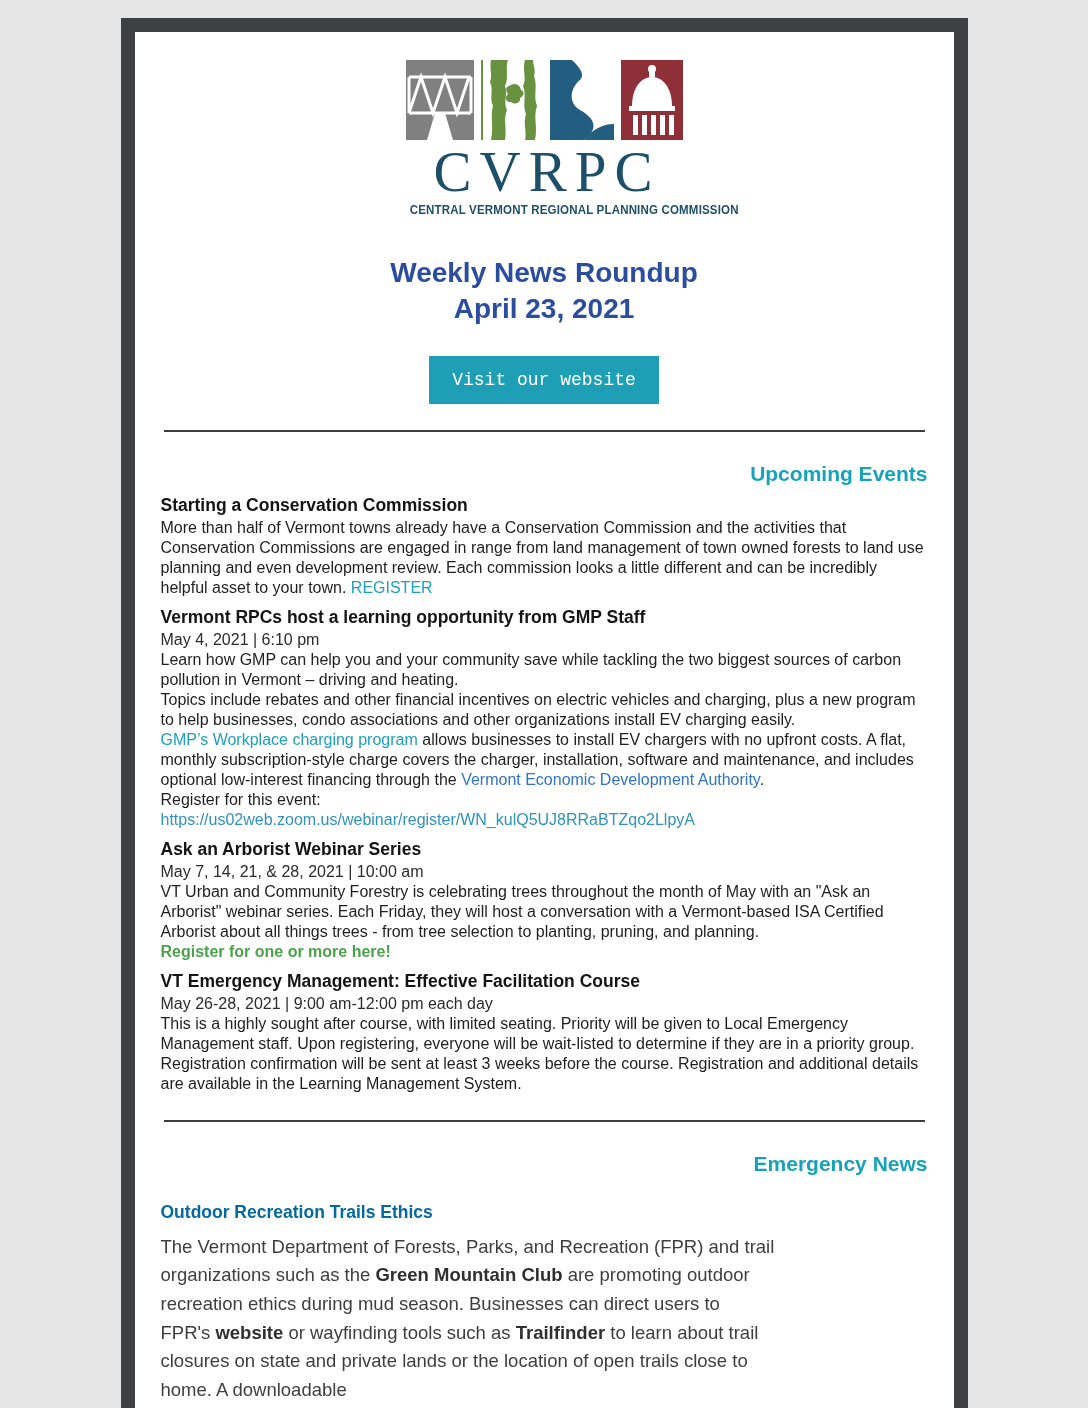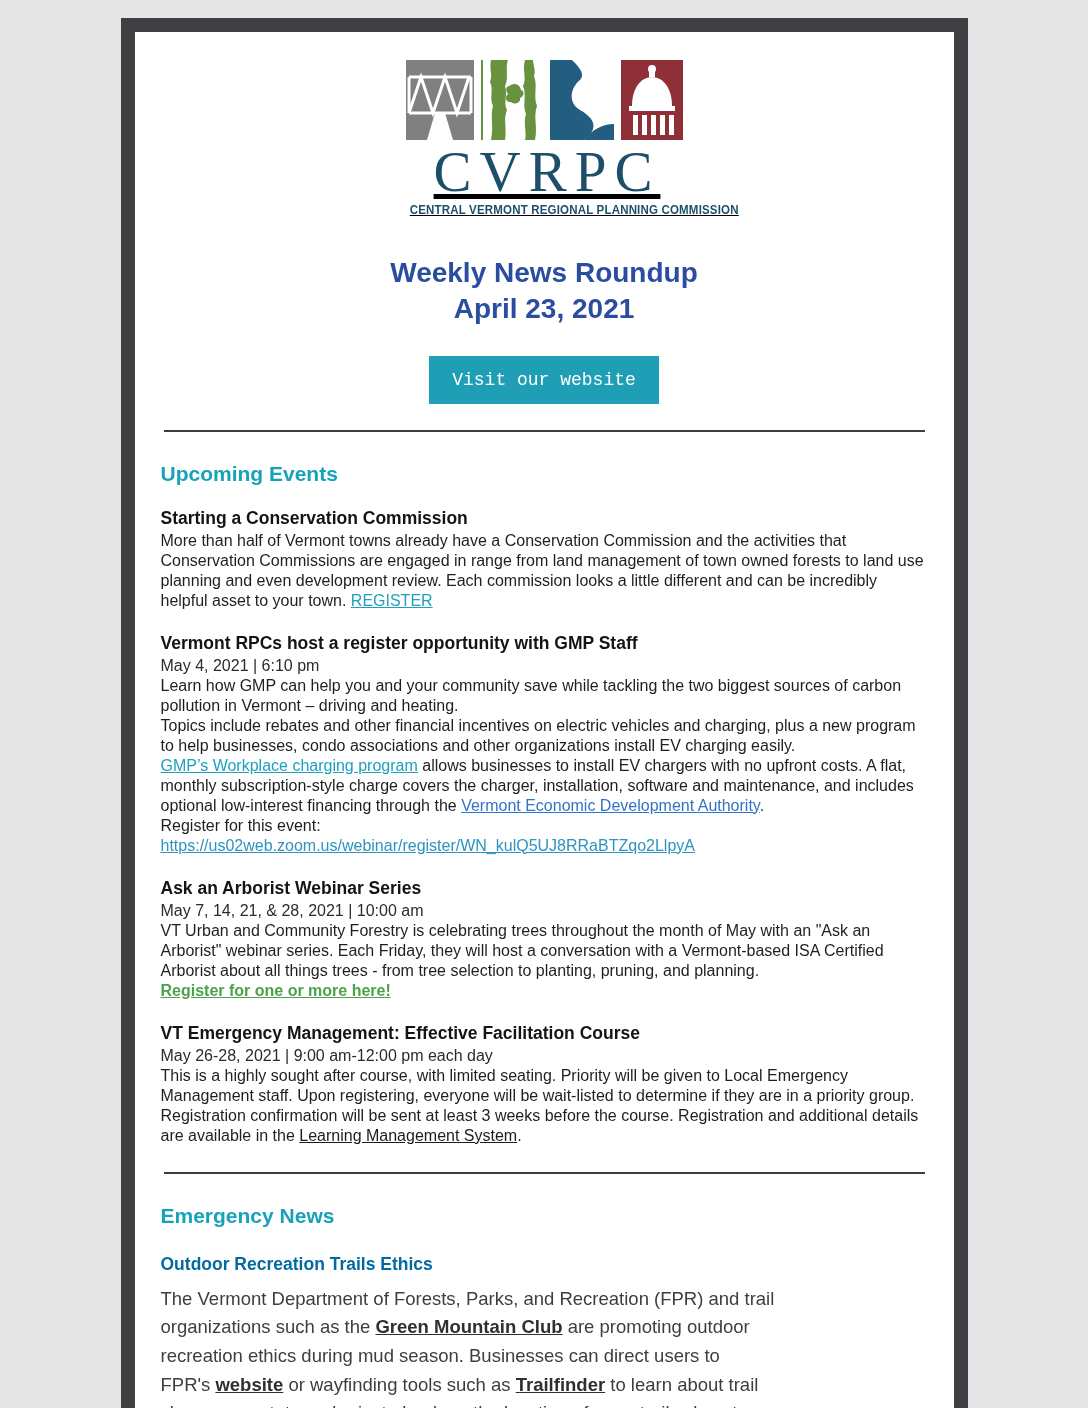--- a/index.html
+++ b/index.html
@@ -13,21 +13,21 @@
   .frame {
     width:819px; margin:18px auto 0;
     border:14px solid #3f4043;
     background:#ffffff;
     min-height:1450px;
     box-sizing:content-box;
   }
   .content { padding:28px 26px 40px; }
 
   
-  .logo { width:292px; margin:0 auto; text-align:center;text-decoration:underline; }
+  .logo { width:292px; margin:0 auto; text-align:center; }
   .logo-tiles { display:flex; justify-content:center; gap:7px; height:80px; }
   .tile { height:80px; }
   .logo-acronym {
     font-family:"Liberation Serif", serif;
     font-size:57px; line-height:1.05; color:#1d4f6a;
     letter-spacing:0.14em; margin-top:2px; margin-left:6px;
   }
   .logo-tagline {
     font-size:12.5px; font-weight:bold; color:#1d4f6a;
     white-space:nowrap; letter-spacing:0.2px;
@@ -46,27 +46,28 @@
     font-size:18px; padding:14px 23px; cursor:pointer;
     border:none; font-family:Liberation Mono, monospace;
   }
 
   .divider { border:none; border-top:2px solid #3d3d3d; margin:26px 3px 0; }
 
   
   .section-heading {
     color:#16a3ba; font-weight:bold; font-size:21px;
     margin:30px 0 0;
+    text-align:right;
   }
-  .event { margin-top:22px; }
+  .event { margin-top:9px; }
   .event-title { font-weight:bold; font-size:17.5px; color:#141414; margin:0 0 2px; }
   .event-meta { font-size:16px; color:#2b2b2b; margin:0; line-height:1.25; }
   .event-body { font-size:16px; color:#1f1f1f; line-height:1.25; margin:0; }
 
-  a { text-decoration:underline; cursor:pointer; }
+  a { cursor:pointer; }
   .link-teal { color:#1fa0bd; }
   .link-url  { color:#2e93bd; }
   .link-blue { color:#2f74c6; }
   .link-green { color:#4ca24c; font-weight:bold; }
   .link-dark { color:#1c1c1c; }
 
   
   .article-title { font-weight:bold; font-size:17.5px; color:#0369a1; margin:26px 0 10px; }
   .article-body {
     font-size:18.5px; line-height:1.55; color:#3e3e3e;
@@ -140,21 +141,21 @@
     <hr class="divider">
 
     <h2 class="section-heading">Upcoming Events</h2>
 
     <div class="event">
       <p class="event-title">Starting a Conservation Commission</p>
       <p class="event-body"><span>More than half of Vermont towns already have a Conservation Commission and the activities that Conservation Commissions are engaged in range from land management of town owned forests to land use planning and even development review. Each commission looks a little different and can be incredibly helpful asset to your town. </span><a class="link-teal">REGISTER</a></p>
     </div>
 
     <div class="event">
-      <p class="event-title">Vermont RPCs host a register opportunity with GMP Staff</p>
+      <p class="event-title">Vermont RPCs host a learning opportunity from GMP Staff</p>
       <p class="event-meta">May 4, 2021 | 6:10 pm</p>
       <p class="event-body">Learn how GMP can help you and your community save while tackling the two biggest sources of carbon pollution in Vermont – driving and heating.</p>
       <p class="event-body">Topics include rebates and other financial incentives on electric vehicles and charging, plus a new program to help businesses, condo associations and other organizations install EV charging easily.</p>
       <p class="event-body"><a class="link-teal">GMP’s Workplace charging program</a><span> allows businesses to install EV chargers with no upfront costs. A flat, monthly subscription-style charge covers the charger, installation, software and maintenance, and includes optional low-interest financing through the </span><a class="link-blue">Vermont Economic Development Authority</a><span>.</span></p>
       <p class="event-body">Register for this event:</p>
       <p class="event-body"><a class="link-url">https://us02web.zoom.us/webinar/register/WN_kulQ5UJ8RRaBTZqo2LlpyA</a></p>
     </div>
 
     <div class="event">
       <p class="event-title">Ask an Arborist Webinar Series</p>

